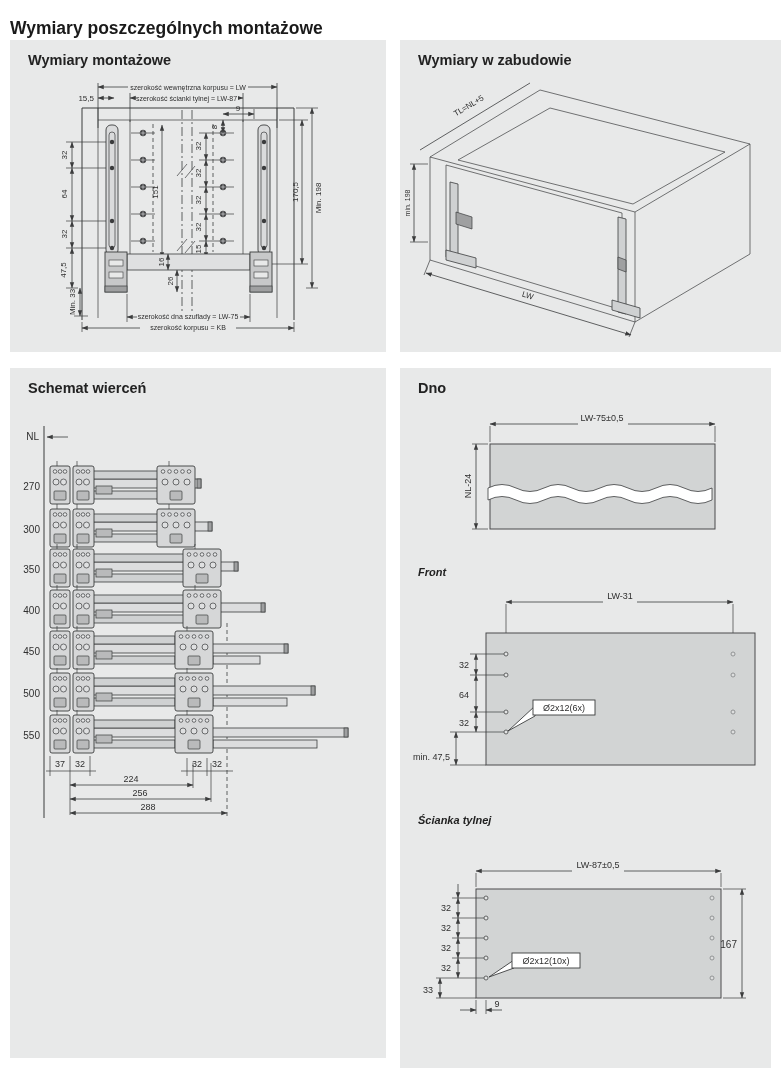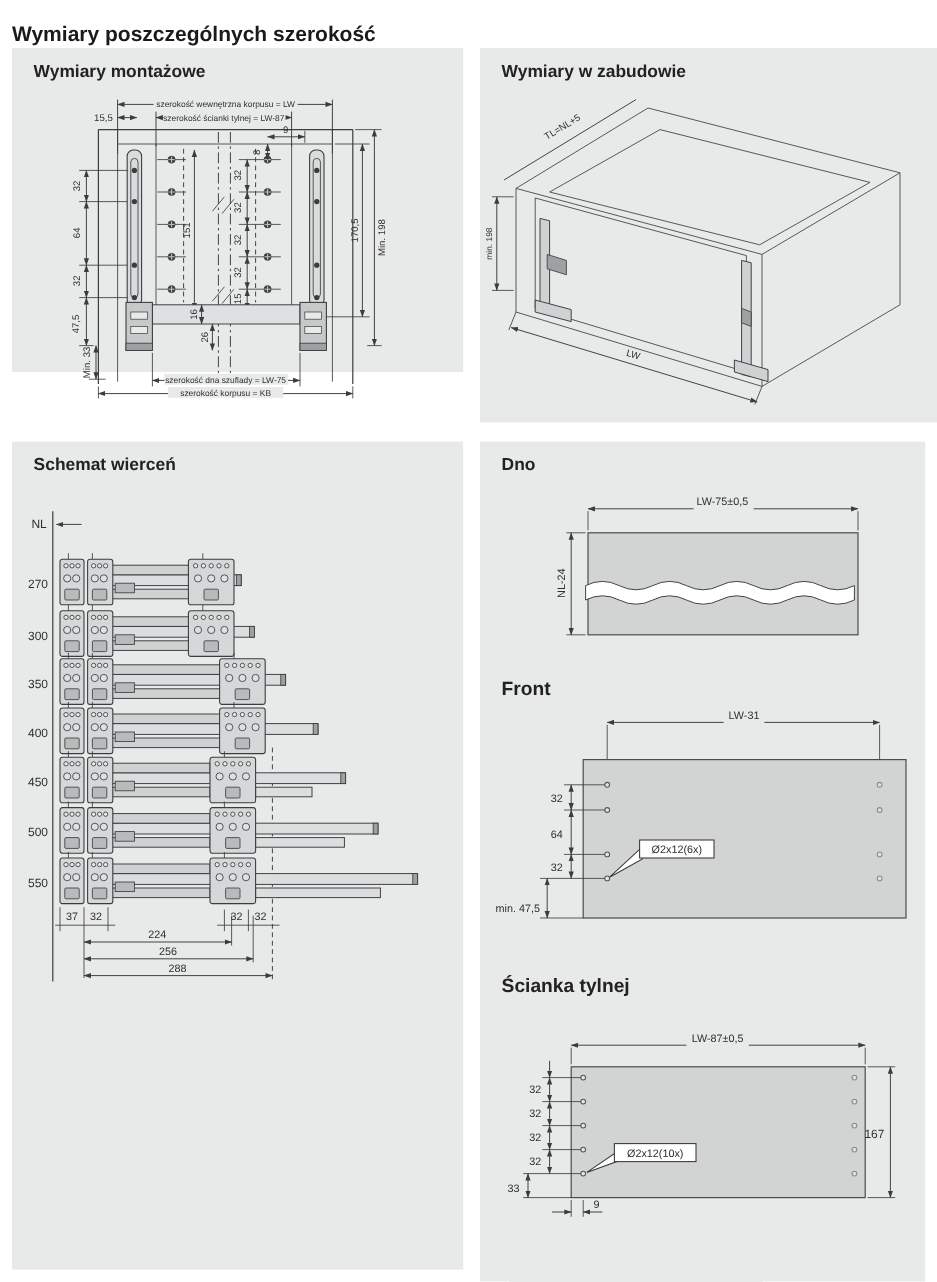--- a/index.html
+++ b/index.html
@@ -1,24 +1,24 @@
 <!DOCTYPE html>
 <html><head>
 <meta charset="utf-8">
 <style>
   html,body{margin:0;padding:0;background:#fff;}
   body{width:781px;height:1068px;position:relative;font-family:"Liberation Sans",sans-serif;}
   .page-title{position:absolute;left:10px;top:6px;font-size:17.5px;font-weight:bold;color:#1a1a1a;}
   .panel{position:absolute;background:#e8e9e9;}
-  #p-montaz{left:10px;top:40px;width:376px;height:270px;}
+  #p-montaz{left:10px;top:40px;width:376px;height:312px;}
   #p-zabudowa{left:400px;top:40px;width:371px;height:312px;padding-left:24px;}
   #p-schemat{left:10px;top:368px;width:376px;height:690px;text-align:right;}
   #p-elementy{left:400px;top:368px;width:371px;height:840px;}
   .panel h2{position:absolute;left:18px;top:12px;margin:0;font-size:14.5px;font-weight:bold;color:#222;}
-  .panel h2.sub{font-size:16px;}
+  .panel h2.sub{font-size:11px;font-style:italic;}
   .drw{position:absolute;left:0;overflow:visible;}
   
   .ln{stroke:#3b3c3d;stroke-width:1;fill:none;}
   .lt{stroke:#3b3c3d;stroke-width:.7;fill:none;}
   .dim{stroke:#3b3c3d;stroke-width:.8;fill:none;}
   .dash{stroke:#3b3c3d;stroke-width:.8;fill:none;stroke-dasharray:4 3;}
   .dashdot{stroke:#3b3c3d;stroke-width:.8;fill:none;stroke-dasharray:9 3 2 3;}
   .part{fill:#d6d7d8;stroke:#3b3c3d;stroke-width:.9;}
   .p2{fill:#cfd1d2;stroke:#3b3c3d;stroke-width:.8;}
   .p3{fill:#dcddde;stroke:#3b3c3d;stroke-width:.8;}
@@ -79,21 +79,21 @@
   </g>
   <g id="eprof">
     <rect x="0" y="0" width="22" height="40" fill="#c7c8c9" stroke="#3b3c3d" stroke-width=".9"></rect>
     <rect x="4" y="8" width="14" height="6" fill="#e8e9e9" stroke="#3b3c3d" stroke-width=".6"></rect>
     <rect x="4" y="20" width="14" height="6" fill="#e8e9e9" stroke="#3b3c3d" stroke-width=".6"></rect>
     <rect x="0" y="34" width="22" height="6" class="det2"></rect>
   </g>
 </defs>
 </svg>
 
-<h1 class="page-title">Wymiary poszczególnych szerokość</h1>
+<h1 class="page-title">Wymiary poszczególnych montażowe</h1>
 
 <div class="panel" id="p-montaz">
   <h2>Wymiary montażowe</h2>
   <svg class="drw" style="top:40px" width="376" height="252" viewBox="0 0 376 252">
 
     <g>
       <path class="dim" d="M88,3 V48 M267,3 V48"></path>
       <line class="dim" x1="88" y1="7" x2="267" y2="7" marker-start="url(#ar)" marker-end="url(#ar)"></line>
       <rect class="bg" x="118" y="2.5" width="120" height="9"></rect>
       <text class="lbl t7 mid" x="178" y="9.5">szerokość wewnętrzna korpusu = LW</text>

